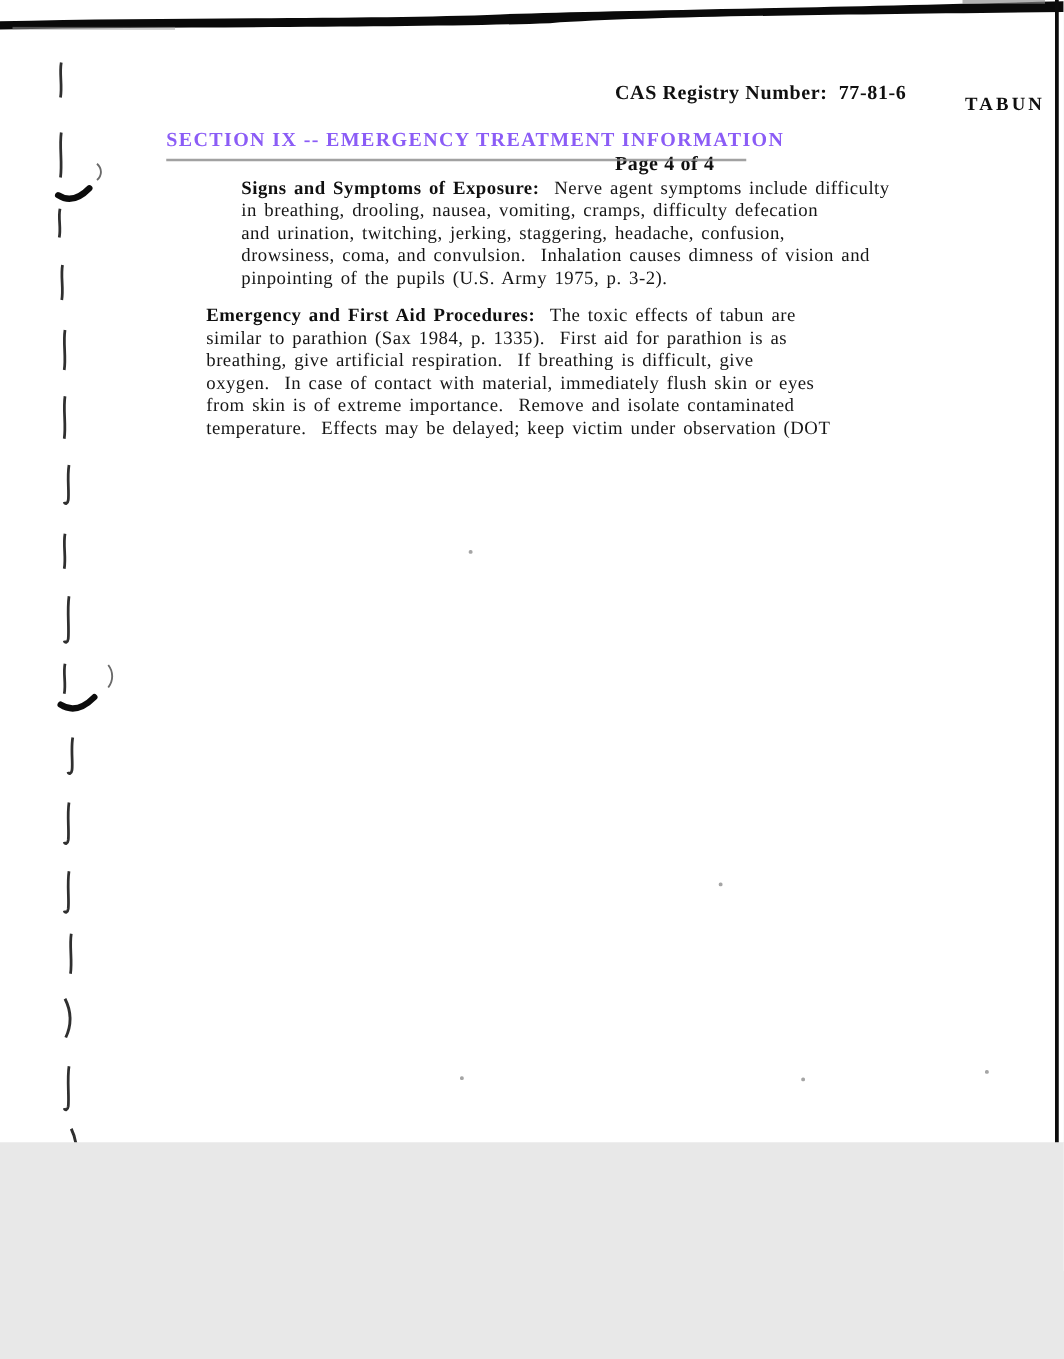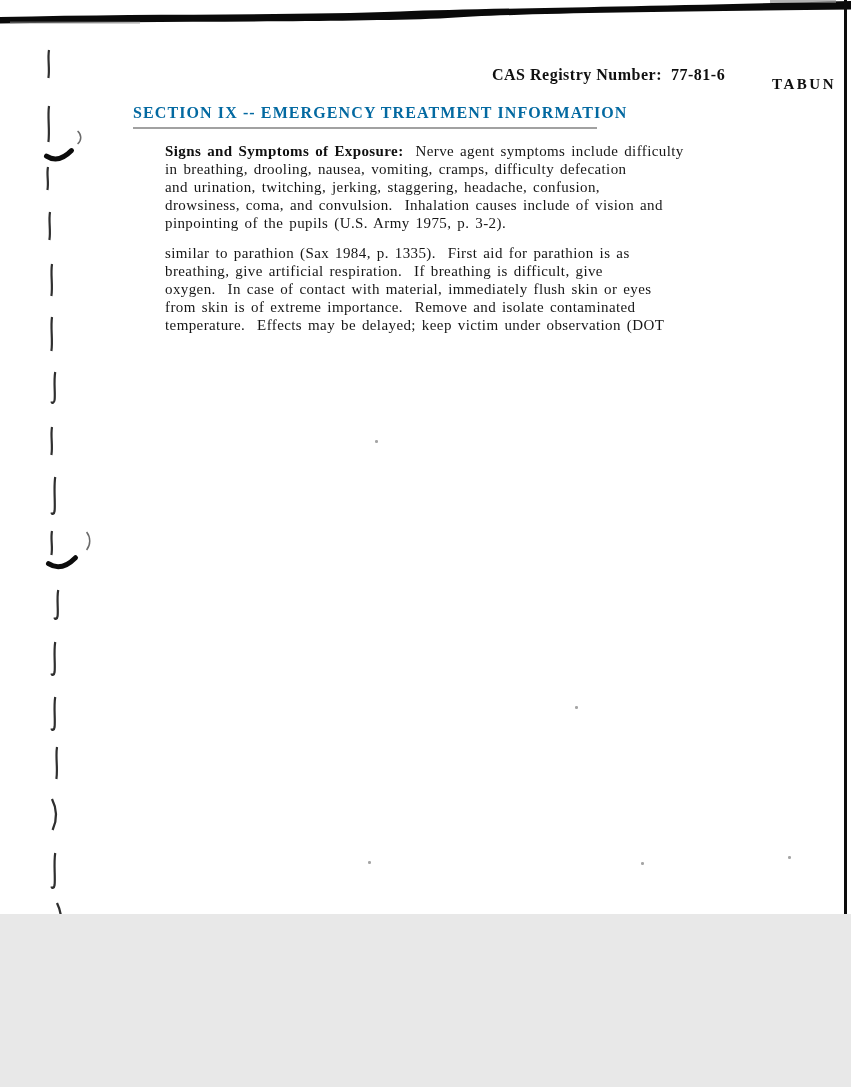--- a/index.html
+++ b/index.html
@@ -44,21 +44,21 @@
     font-size: 15px;
     letter-spacing: 2.5px;
     color: #101010;
   }
   .section-heading {
     position: absolute;
     left: 133px; top: 104px;
     font-weight: 700;
     font-size: 16px;
     letter-spacing: 1.1px;
-    color: #0369a1;
+    color: #8b5cf6;
     white-space: pre-wrap;
   }
   .heading-underline {
     position: absolute;
     left: 133px; top: 127px;
     width: 464px; height: 2px;
     background: #8a8a8a;
     opacity: 0.8;
   }
   .para {
@@ -66,21 +66,21 @@
     left: 165px;
     width: 610px;
     font-size: 15px;
     line-height: 18px;
     letter-spacing: 0.4px;
     word-spacing: 1.8px;
     color: #161616;
   }
   .para .line { white-space: pre-wrap; height: 18px; }
   .para .bold { font-weight: 700; color: #0f0f0f; }
-  .para1 { top: 142px; }
+  .para1 { top: 142px; margin-left: 28px; }
   .para2 { top: 244px; }
   .artifact { position: absolute; overflow: visible; }
   .speck {
     position: absolute;
     width: 2.5px; height: 2.5px;
     border-radius: 50%;
     background: #8f8f8f;
     opacity: 0.8;
   }
 </style>
@@ -92,36 +92,38 @@
   <svg class="top-band" viewBox="0 0 851 30" preserveAspectRatio="none">
     <path d="M0 17 C140 13.5 300 15.5 400 11.5 C480 8.5 600 7.5 851 1 L851 9.5 C650 12 520 13 440 18.5 C330 22.5 150 21 0 23.5 Z" fill="#0a0a0a"></path>
     <rect x="770" y="0" width="66" height="3" fill="#8a8a8a" opacity="0.65"></rect>
     <rect x="10" y="21.5" width="130" height="2.4" fill="#9a9a9a" opacity="0.5"></rect>
   </svg>
 
   <div class="right-rule"></div>
 
   <div class="header">
     <div>CAS Registry Number:  77-81-6</div>
+    <div>Page 4 of 4</div>
   </div>
 
   <div class="title">TABUN</div>
 
   <div class="section-heading">SECTION IX -- EMERGENCY TREATMENT INFORMATION</div>
   <div class="heading-underline"></div>
 
   <div class="para para1">
     <div class="line"><span class="bold">Signs and Symptoms of Exposure:</span><span>  Nerve agent symptoms include difficulty</span></div>
     <div class="line">in breathing, drooling, nausea, vomiting, cramps, difficulty defecation</div>
     <div class="line">and urination, twitching, jerking, staggering, headache, confusion,</div>
-    <div class="line">drowsiness, coma, and convulsion.  Inhalation causes include of vision and</div>
+    <div class="line">drowsiness, coma, and convulsion.  Inhalation causes dimness of vision and</div>
     <div class="line">pinpointing of the pupils (U.S. Army 1975, p. 3-2).</div>
   </div>
 
   <div class="para para2">
+    <div class="line"><span class="bold">Emergency and First Aid Procedures:</span><span>  The toxic effects of tabun are</span></div>
     <div class="line">similar to parathion (Sax 1984, p. 1335).  First aid for parathion is as</div>
     <div class="line">breathing, give artificial respiration.  If breathing is difficult, give</div>
     <div class="line">oxygen.  In case of contact with material, immediately flush skin or eyes</div>
     <div class="line">from skin is of extreme importance.  Remove and isolate contaminated</div>
     <div class="line">temperature.  Effects may be delayed; keep victim under observation (DOT</div>
   </div>
 
   <div id="artifact-layer">
       <svg class="artifact" width="8" height="32" style="left: 46px; top: 50px;">
         <path d="M3 0 C1.4 9.24 4 18.48 2.4 28" fill="none" stroke="#2f2f2f" stroke-width="2.2" stroke-linecap="butt"></path>

